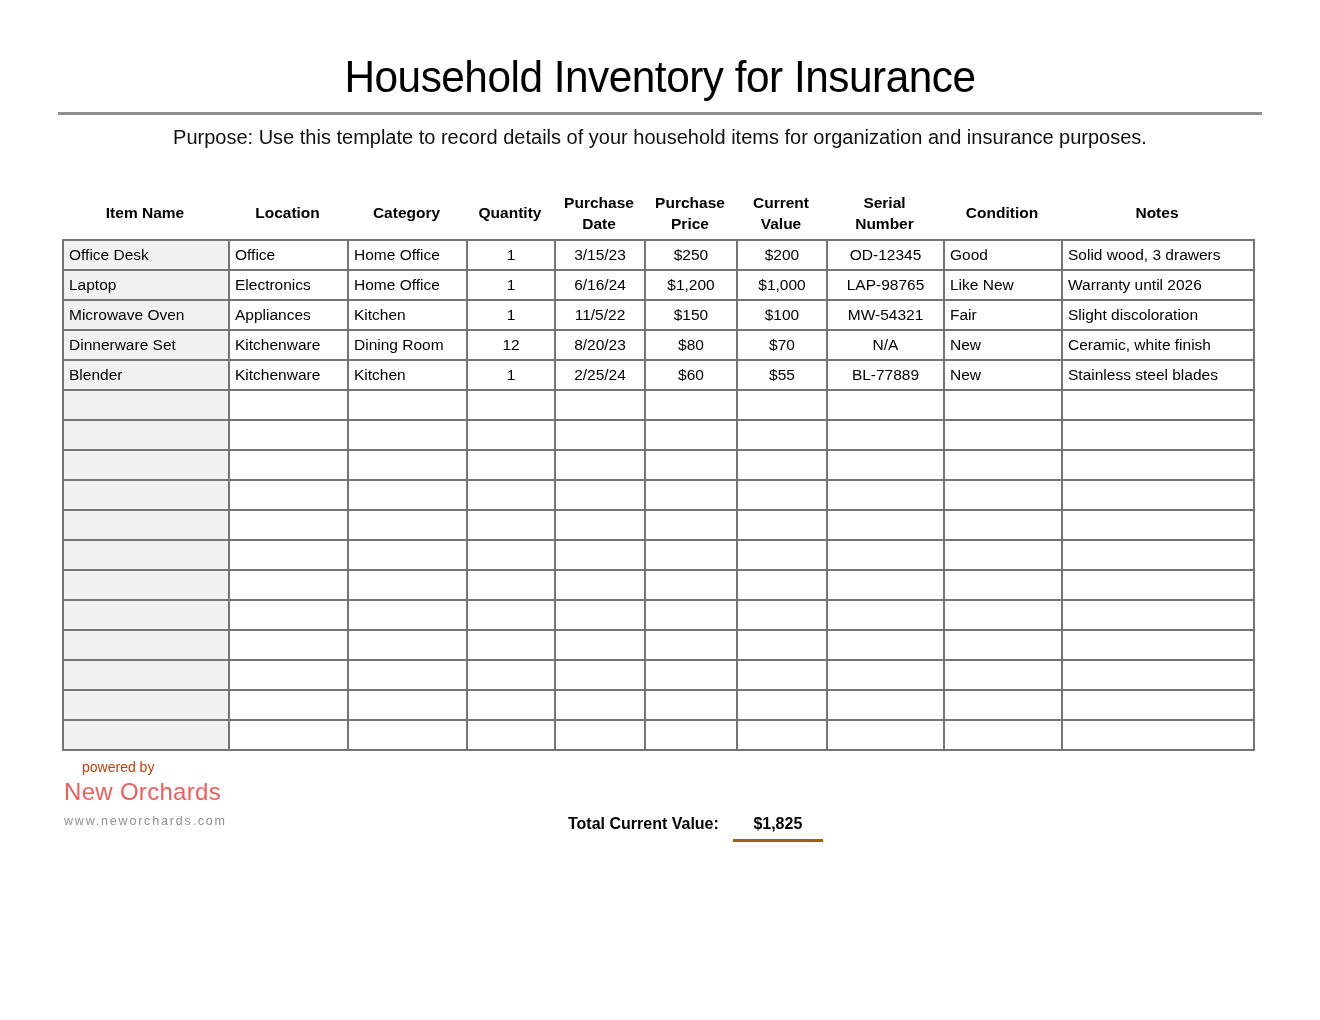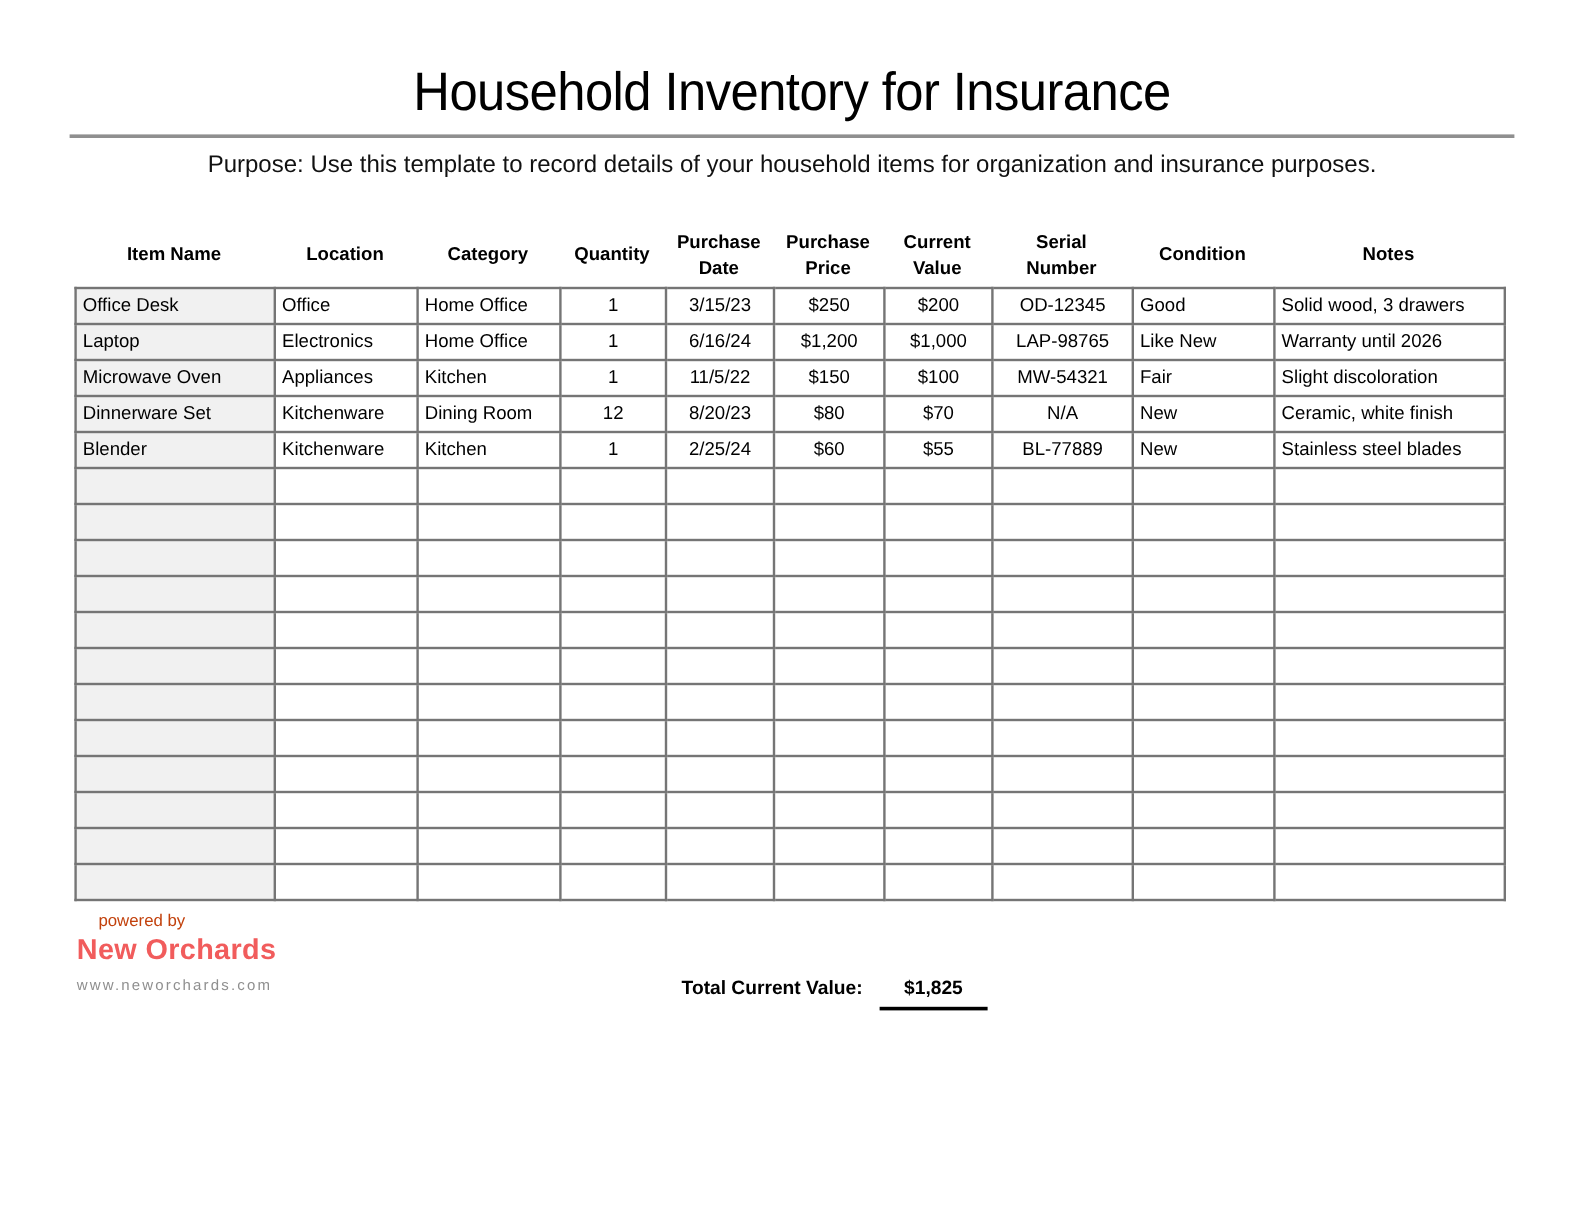--- a/index.html
+++ b/index.html
@@ -35,27 +35,27 @@
     height:30px;padding:0 5px;
     font-size:15.5px;line-height:1;
     overflow:hidden;white-space:nowrap;
     background:#fff;
   }
   table.grid td.c{text-align:center;padding:0 2px;}
   table.grid td.first{background:var(--fill);}
 
   .footer{position:relative;margin-left:62px;width:1191px;height:110px;}
   .powered{margin:8px 0 0 20px;font-size:14px;color:#c2410c;}
-  .brand{margin:3px 0 0 2px;font-size:24px;font-weight:700;color:var(--brand);letter-spacing:0.3px;}
+  .brand{margin:3px 0 0 2px;font-size:24px;font-weight:400;color:var(--brand);letter-spacing:0.3px;}
   .website{margin:8px 0 0 2px;font-size:12.5px;color:#8f8f8f;letter-spacing:1.8px;}
   .total{position:absolute;left:506px;top:22px;display:flex;align-items:flex-start;gap:14px;margin-top:32px;}
   .total-label{font-weight:700;font-size:16px;padding-top:2px;}
   .total-value{
     min-width:90px;text-align:center;font-weight:700;font-size:16px;
-    border-bottom:3px solid #000000;padding:2px 2px 6px;
+    border-bottom:3px solid #a16207;padding:2px 2px 6px;
   }
 </style>
 </head>
 <body>
 
 <h1 class="title">Household Inventory for Insurance</h1>
 <div class="divider"></div>
 <p class="purpose">Purpose: Use this template to record details of your household items for organization and insurance purposes.</p>
 
 <div class="sheet">

